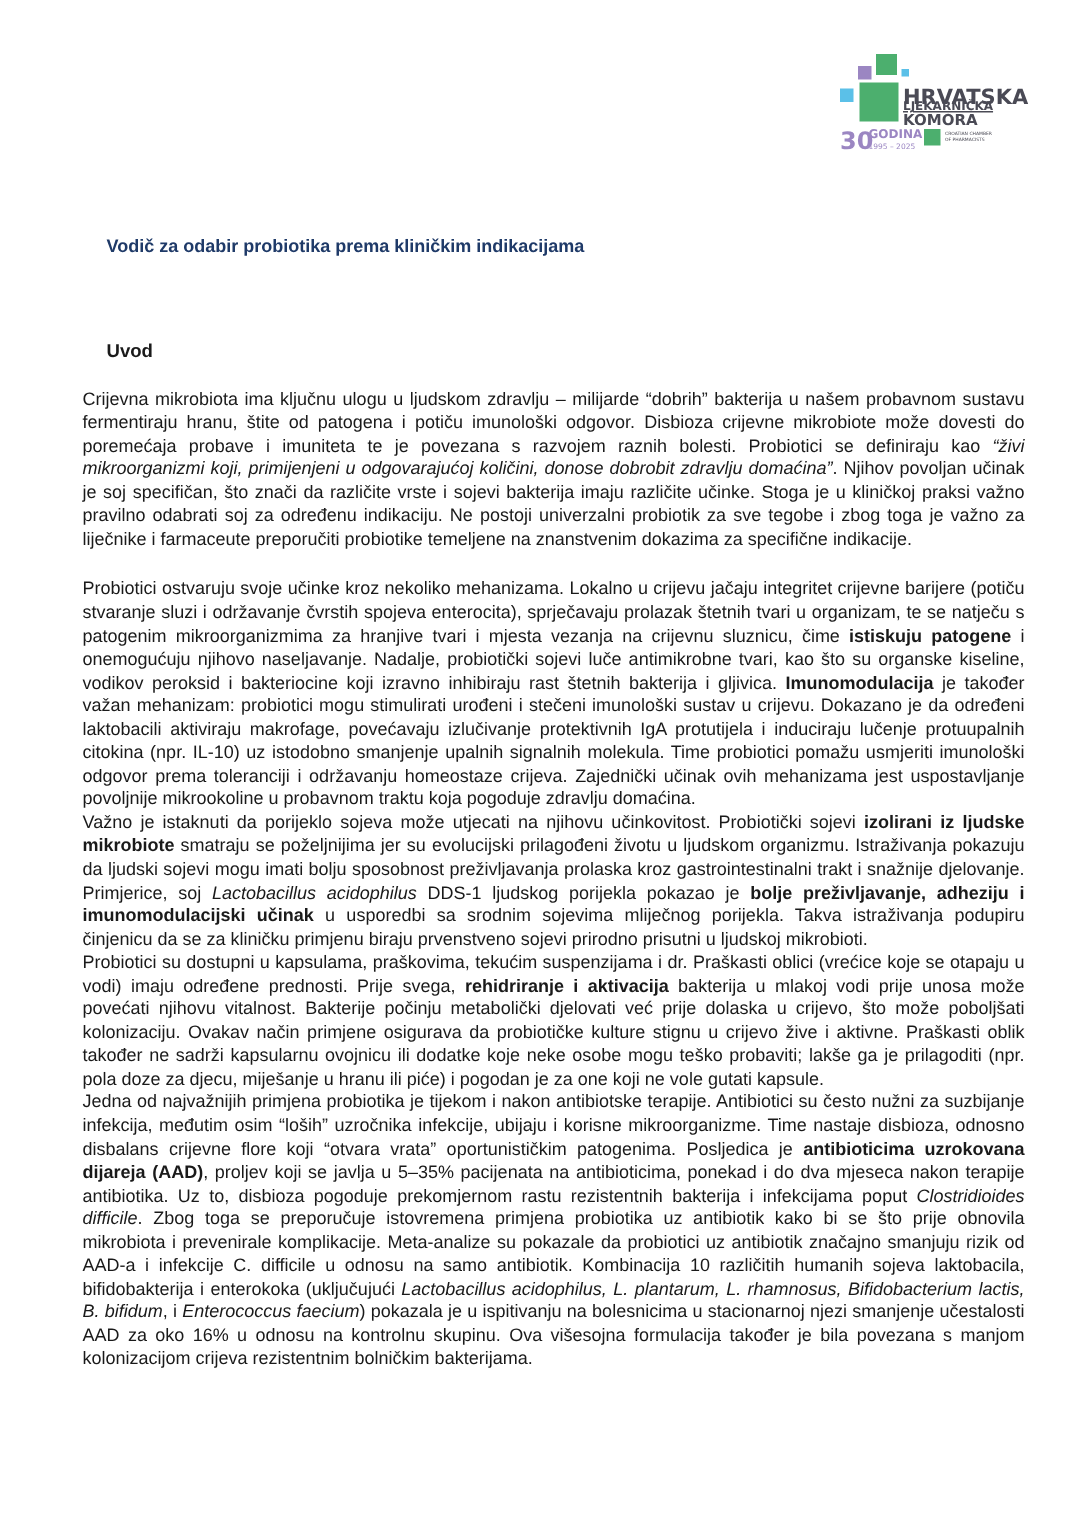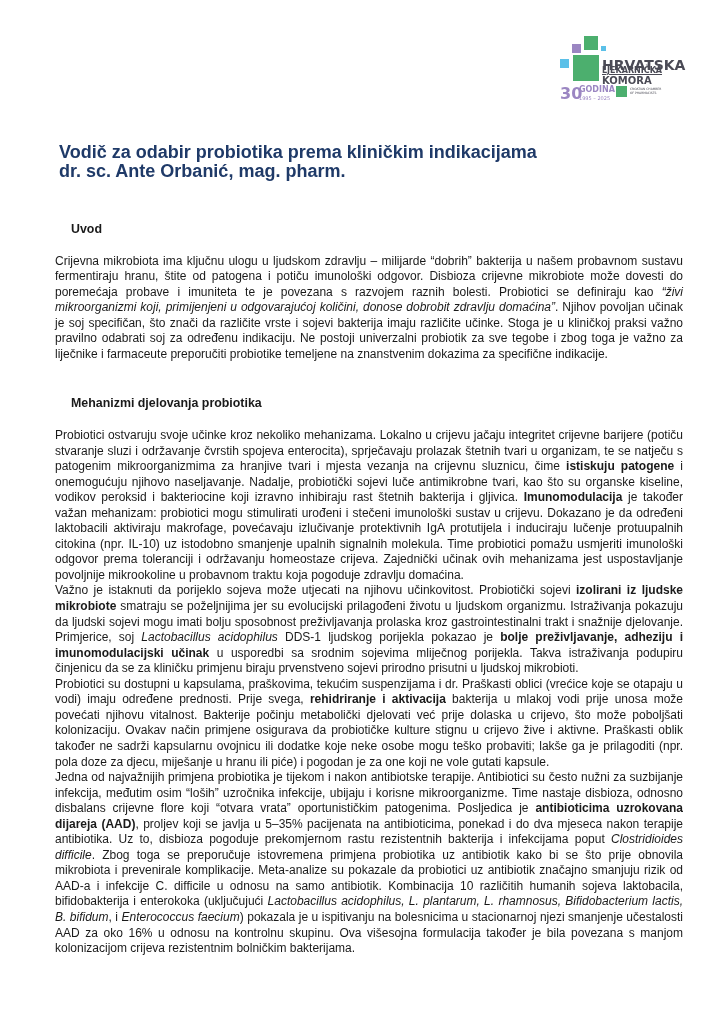--- a/index.html
+++ b/index.html
@@ -3,21 +3,21 @@
   <meta charset="utf-8">
   <style>
     html, body { margin: 0; padding: 0; background: #ffffff; }
     body { width: 724px; height: 1024px; position: relative; overflow: hidden;
            font-family: "Liberation Sans", sans-serif; color: #1a1a1a; }
     .logo { position: absolute; left: 560px; top: 36px; width: 110px; height: 72px; }
     .logo .sq { position: absolute; }
     .logo .t { position: absolute; font-family: "DejaVu Sans", sans-serif; font-weight: bold;
                color: #4a4a55; line-height: 1; }
     .content { position: absolute; left: 55px; top: 141px; width: 628px; }
-    .title { font-weight: bold; color: #1f3a68; font-size: 18px; line-height: 15px; margin: 4px; }
+    .title { font-weight: bold; color: #1f3a68; font-size: 12px; line-height: 15px; margin: 16px; }
     .section-h { font-weight: bold; font-size: 12.4px; line-height: 15.6px; margin: 16px; }
     .gap1 { height: 23px; }
     .gap2 { height: 18px; }
     p.body { margin: 0; font-size: 12px; line-height: 15.55px; text-align: justify; }
     b { font-weight: bold; }
     i { font-style: italic; }
   </style>
 </head>
 <body>
 
@@ -32,25 +32,23 @@
   <div class="t" style="left:42px;top:40px;font-size:10px;">KOMORA</div>
   <div class="t" style="left:0px;top:50px;font-size:16px;color:#9b86c2;">30</div>
   <div class="t" style="left:19px;top:50px;font-size:8px;color:#9b86c2;">GODINA</div>
   <div class="t" style="left:19px;top:60px;font-size:5px;color:#9b86c2;font-weight:normal;">1995 – 2025</div>
   <div class="sq" style="left:56px;top:50px;width:11px;height:11px;background:#4caf6e;"></div>
   <div class="t" style="left:70px;top:51px;width:36px;font-size:3px;font-weight:normal;line-height:4px;">CROATIAN CHAMBER OF PHARMACISTS</div>
 </div>
 
 <div class="content">
   <h1 class="title">Vodič za odabir probiotika prema kliničkim indikacijama</h1>
-  <div class="title">dr. sc. Ante Orbanić, mag. pharm.</div>
   <div class="gap1"></div>
 
   <h2 class="section-h">Uvod</h2>
   <p class="body"><span>Crijevna mikrobiota ima ključnu ulogu u ljudskom zdravlju – milijarde “dobrih” bakterija u našem probavnom sustavu fermentiraju hranu, štite od patogena i potiču imunološki odgovor. Disbioza crijevne mikrobiote može dovesti do poremećaja probave i imuniteta te je povezana s razvojem raznih bolesti. Probiotici se definiraju kao </span><i>“živi mikroorganizmi koji, primijenjeni u odgovarajućoj količini, donose dobrobit zdravlju domaćina”</i><span>. Njihov povoljan učinak je soj specifičan, što znači da različite vrste i sojevi bakterija imaju različite učinke. Stoga je u kliničkoj praksi važno pravilno odabrati soj za određenu indikaciju. Ne postoji univerzalni probiotik za sve tegobe i zbog toga je važno za liječnike i farmaceute  preporučiti probiotike temeljene na znanstvenim dokazima za specifične indikacije.</span></p>
   <div class="gap2"></div>
 
-  <h2 class="section-h">Mehanizmi djelovanja probiotika</h2>
   <p class="body"><span>Probiotici ostvaruju svoje učinke kroz nekoliko mehanizama. Lokalno u crijevu jačaju integritet crijevne barijere (potiču stvaranje sluzi i održavanje čvrstih spojeva enterocita), sprječavaju prolazak štetnih tvari u organizam, te se natječu s patogenim mikroorganizmima za hranjive tvari i mjesta vezanja na crijevnu sluznicu, čime </span><b>istiskuju patogene</b><span> i onemogućuju njihovo naseljavanje. Nadalje, probiotički sojevi luče antimikrobne tvari, kao što su organske kiseline, vodikov peroksid i bakteriocine koji izravno inhibiraju rast štetnih bakterija i gljivica. </span><b>Imunomodulacija</b><span> je također važan mehanizam: probiotici mogu stimulirati urođeni i stečeni imunološki sustav u crijevu. Dokazano je da određeni laktobacili aktiviraju makrofage, povećavaju izlučivanje protektivnih IgA protutijela i induciraju lučenje protuupalnih citokina (npr. IL-10) uz istodobno smanjenje upalnih signalnih molekula. Time probiotici pomažu usmjeriti imunološki odgovor prema toleranciji i održavanju homeostaze crijeva. Zajednički učinak ovih mehanizama jest uspostavljanje povoljnije mikrookoline u probavnom traktu koja pogoduje zdravlju domaćina.</span></p>
   <p class="body"><span>Važno je istaknuti da porijeklo sojeva može utjecati na njihovu učinkovitost. Probiotički sojevi </span><b>izolirani iz ljudske mikrobiote</b><span> smatraju se poželjnijima jer su evolucijski prilagođeni životu u ljudskom organizmu. Istraživanja pokazuju da ljudski sojevi mogu imati bolju sposobnost preživljavanja prolaska kroz gastrointestinalni trakt i snažnije djelovanje. Primjerice, soj </span><i>Lactobacillus acidophilus</i><span> DDS-1 ljudskog porijekla pokazao je </span><b>bolje preživljavanje, adheziju i imunomodulacijski učinak</b><span> u usporedbi sa srodnim sojevima mliječnog porijekla. Takva istraživanja podupiru činjenicu da se za kliničku primjenu biraju prvenstveno sojevi prirodno prisutni u ljudskoj mikrobioti.</span></p>
   <p class="body"><span>Probiotici su dostupni u kapsulama, praškovima, tekućim suspenzijama i dr. Praškasti oblici (vrećice koje se otapaju u vodi) imaju određene prednosti. Prije svega, </span><b>rehidriranje i aktivacija</b><span> bakterija u mlakoj vodi prije unosa može povećati njihovu vitalnost. Bakterije počinju metabolički djelovati već prije dolaska u crijevo, što može poboljšati kolonizaciju. Ovakav način primjene osigurava da probiotičke kulture stignu u crijevo žive i aktivne. Praškasti oblik također ne sadrži kapsularnu ovojnicu ili dodatke koje neke osobe mogu teško probaviti; lakše ga je prilagoditi (npr. pola doze za djecu, miješanje u hranu ili piće) i pogodan je za one koji ne vole gutati kapsule.</span></p>
   <p class="body"><span>Jedna od najvažnijih primjena probiotika je tijekom i nakon antibiotske terapije. Antibiotici su često nužni za suzbijanje infekcija, međutim osim “loših” uzročnika infekcije, ubijaju i korisne mikroorganizme. Time nastaje disbioza, odnosno disbalans crijevne flore koji “otvara vrata” oportunističkim patogenima. Posljedica je </span><b>antibioticima uzrokovana dijareja (AAD)</b><span>, proljev koji se javlja u 5–35% pacijenata na antibioticima, ponekad i do dva mjeseca nakon terapije antibiotika. Uz to, disbioza pogoduje prekomjernom rastu rezistentnih bakterija i infekcijama poput </span><i>Clostridioides difficile</i><span>. Zbog toga se preporučuje istovremena primjena probiotika uz antibiotik kako bi se što prije obnovila mikrobiota i prevenirale komplikacije. Meta-analize su pokazale da probiotici uz antibiotik značajno smanjuju rizik od AAD-a i infekcije C. difficile u odnosu na samo antibiotik. Kombinacija 10 različitih humanih sojeva laktobacila, bifidobakterija i enterokoka (uključujući </span><i>Lactobacillus acidophilus, L. plantarum, L. rhamnosus, Bifidobacterium lactis, B. bifidum</i><span>, i </span><i>Enterococcus faecium</i><span>) pokazala je u ispitivanju na bolesnicima u stacionarnoj njezi smanjenje učestalosti AAD za oko 16% u odnosu na kontrolnu skupinu. Ova višesojna formulacija također je bila povezana s manjom kolonizacijom crijeva rezistentnim bolničkim bakterijama.</span></p>
 </div>
 
 </body></html>

